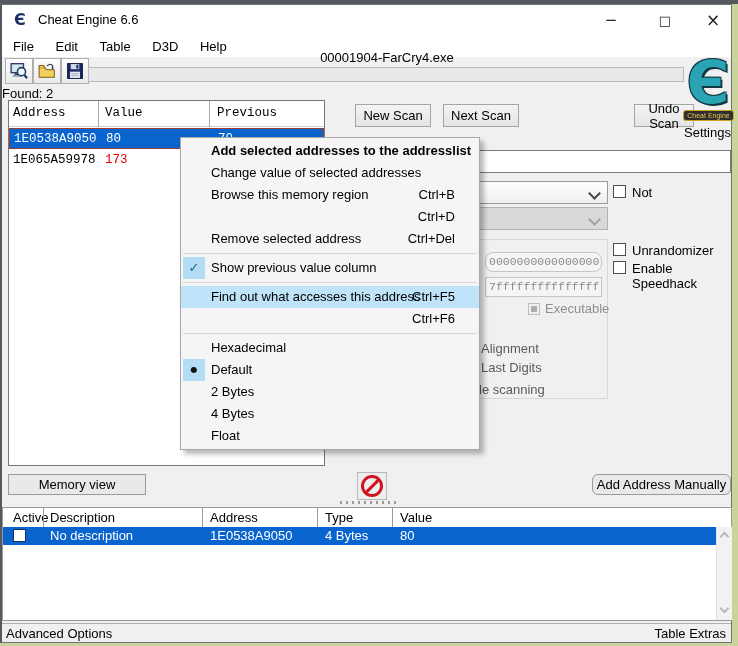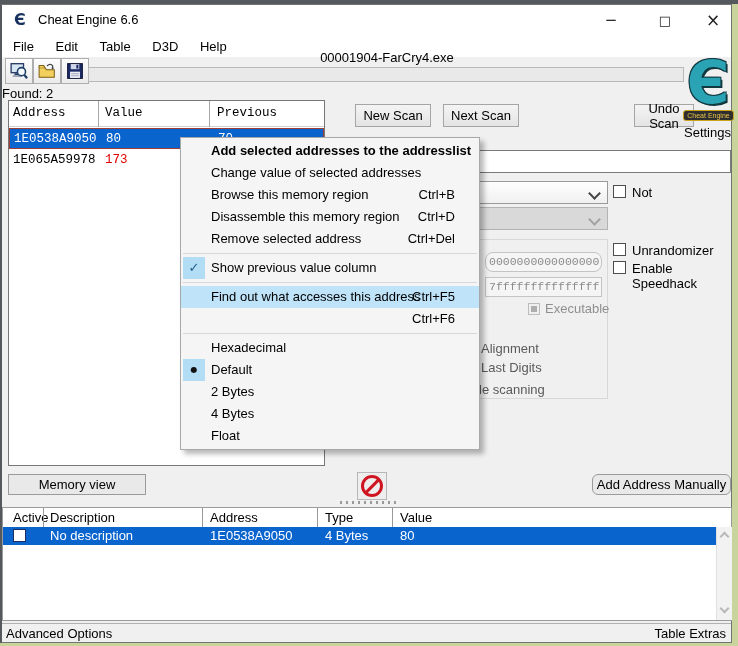--- a/index.html
+++ b/index.html
@@ -251,21 +251,21 @@
     <div class="mi bold">
       <span>Add selected addresses to the addresslist</span>
     </div>
     <div class="mi">
       <span>Change value of selected addresses</span>
     </div>
     <div class="mi">
       <span>Browse this memory region</span><span class="sc">Ctrl+B</span>
     </div>
     <div class="mi">
-      <span>Disassemble this memory region</span><span class="sc">Ctrl+D</span>
+      <span class="sc">Ctrl+D</span>
     </div>
     <div class="mi">
       <span>Remove selected address</span><span class="sc">Ctrl+Del</span>
     </div>
     <div class="msep"></div>
     <div class="mi">
       <span class="gutter check">✓</span>
       <span>Show previous value column</span>
     </div>
     <div class="msep"></div>

